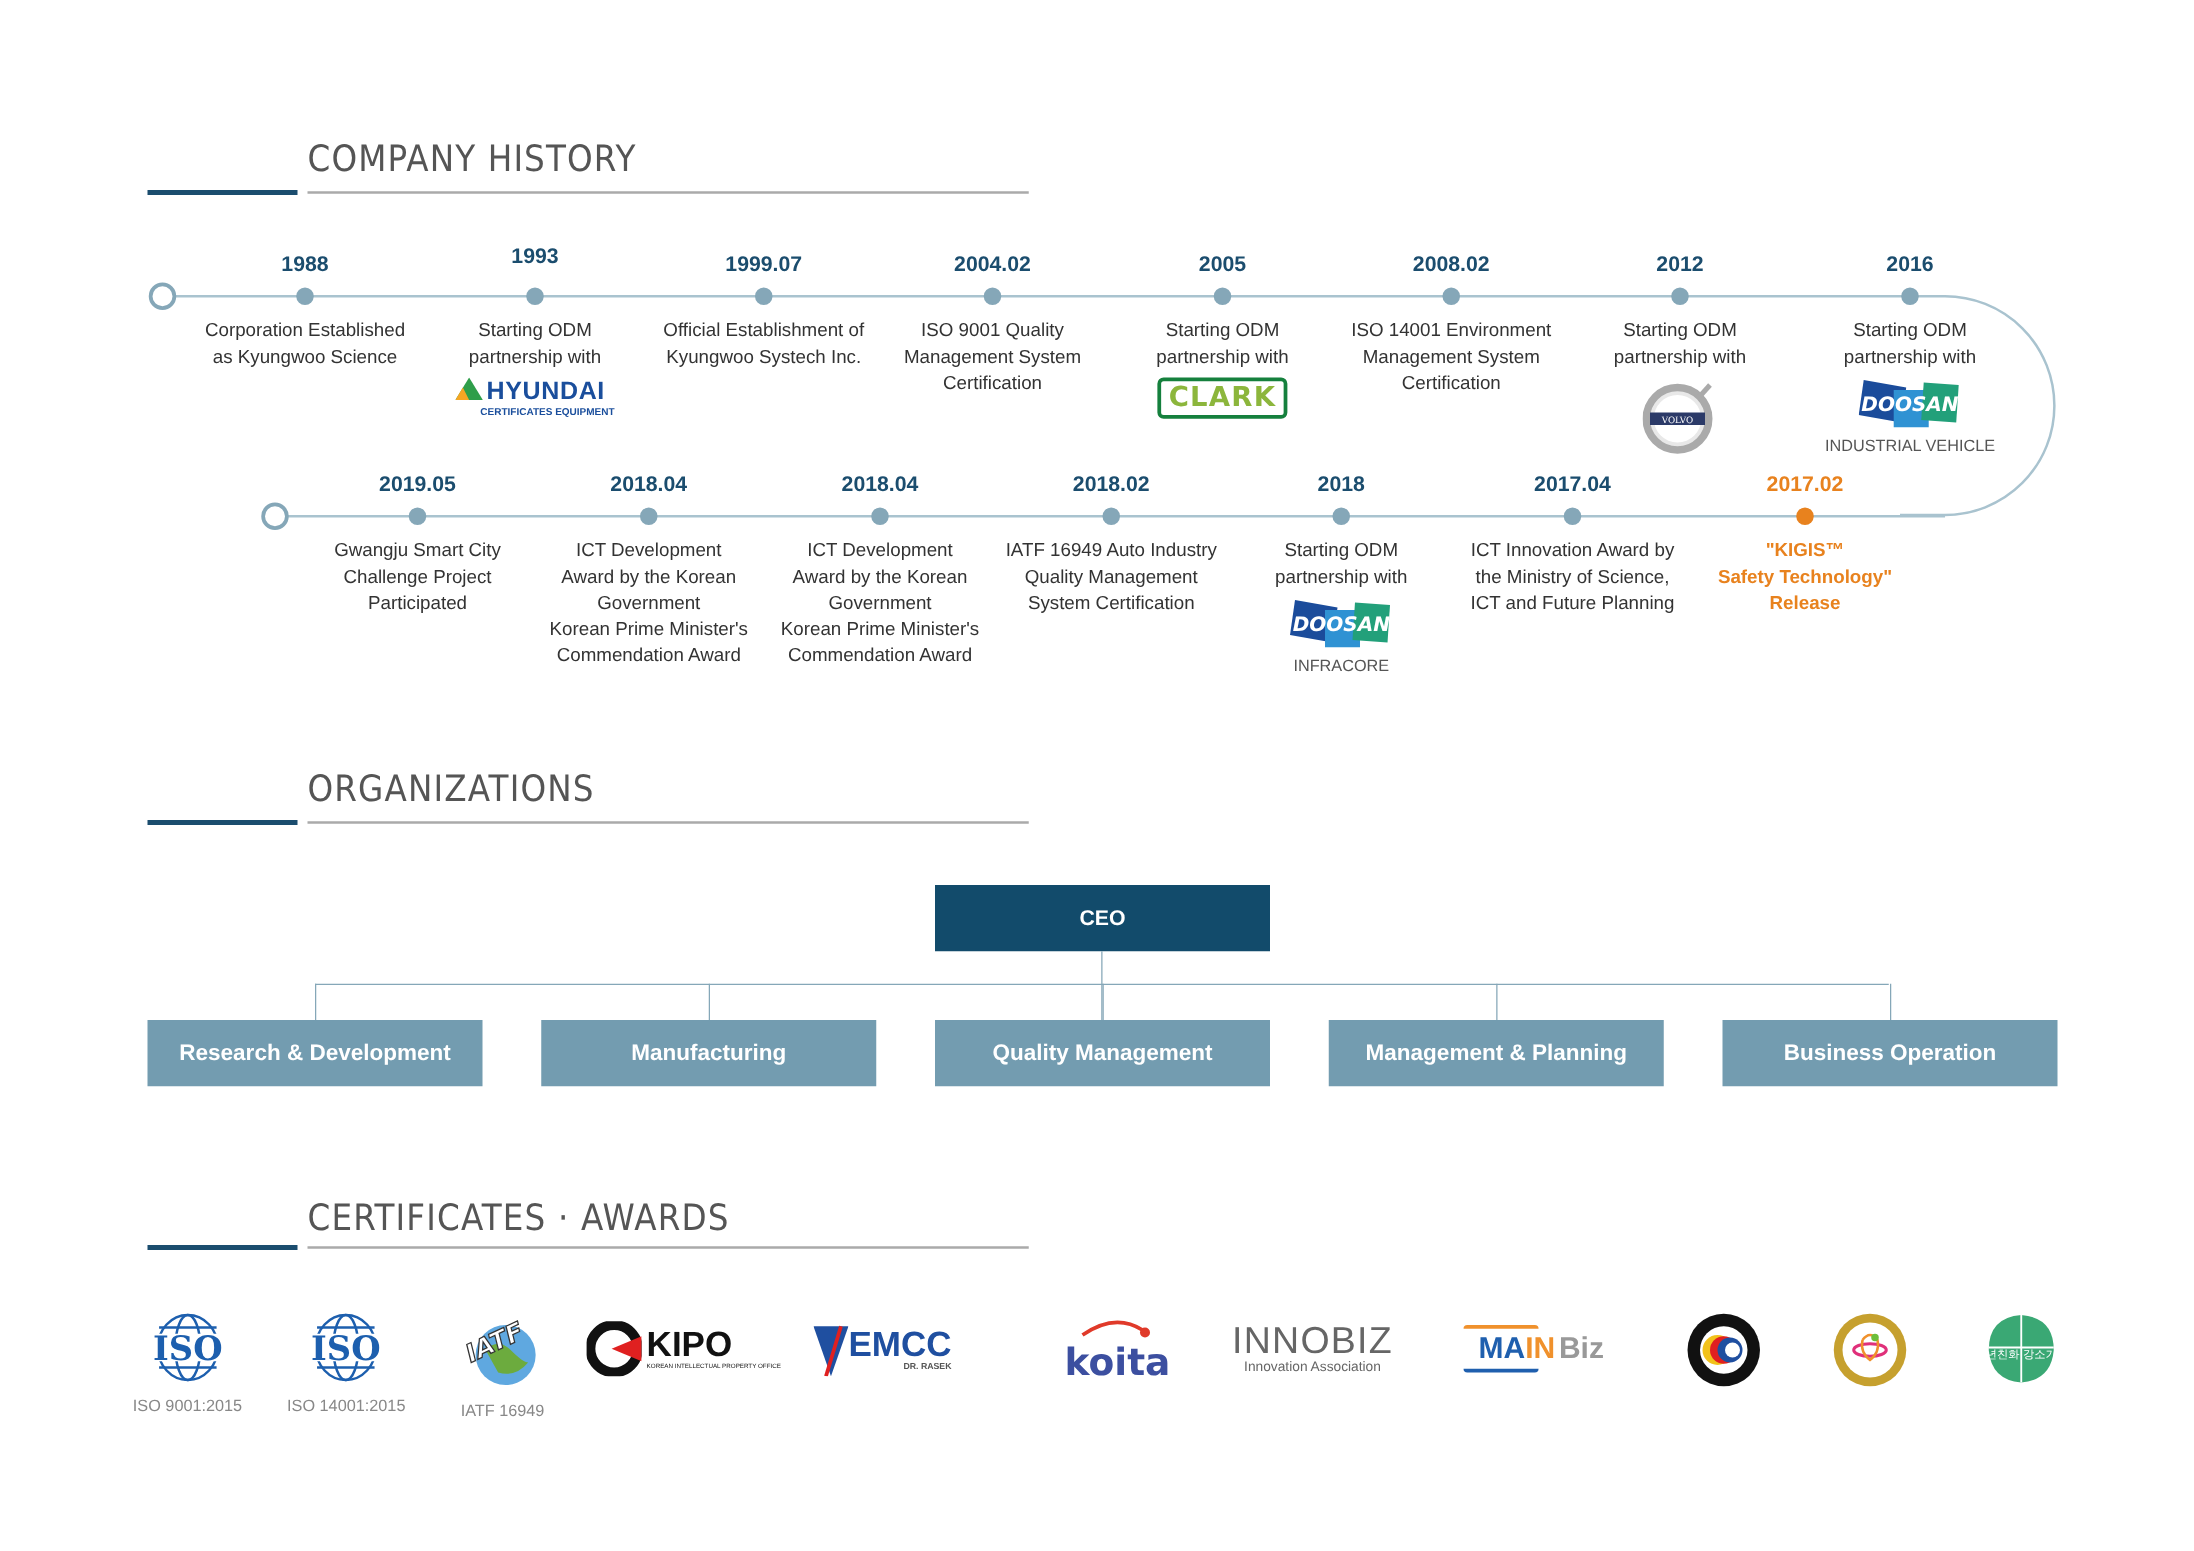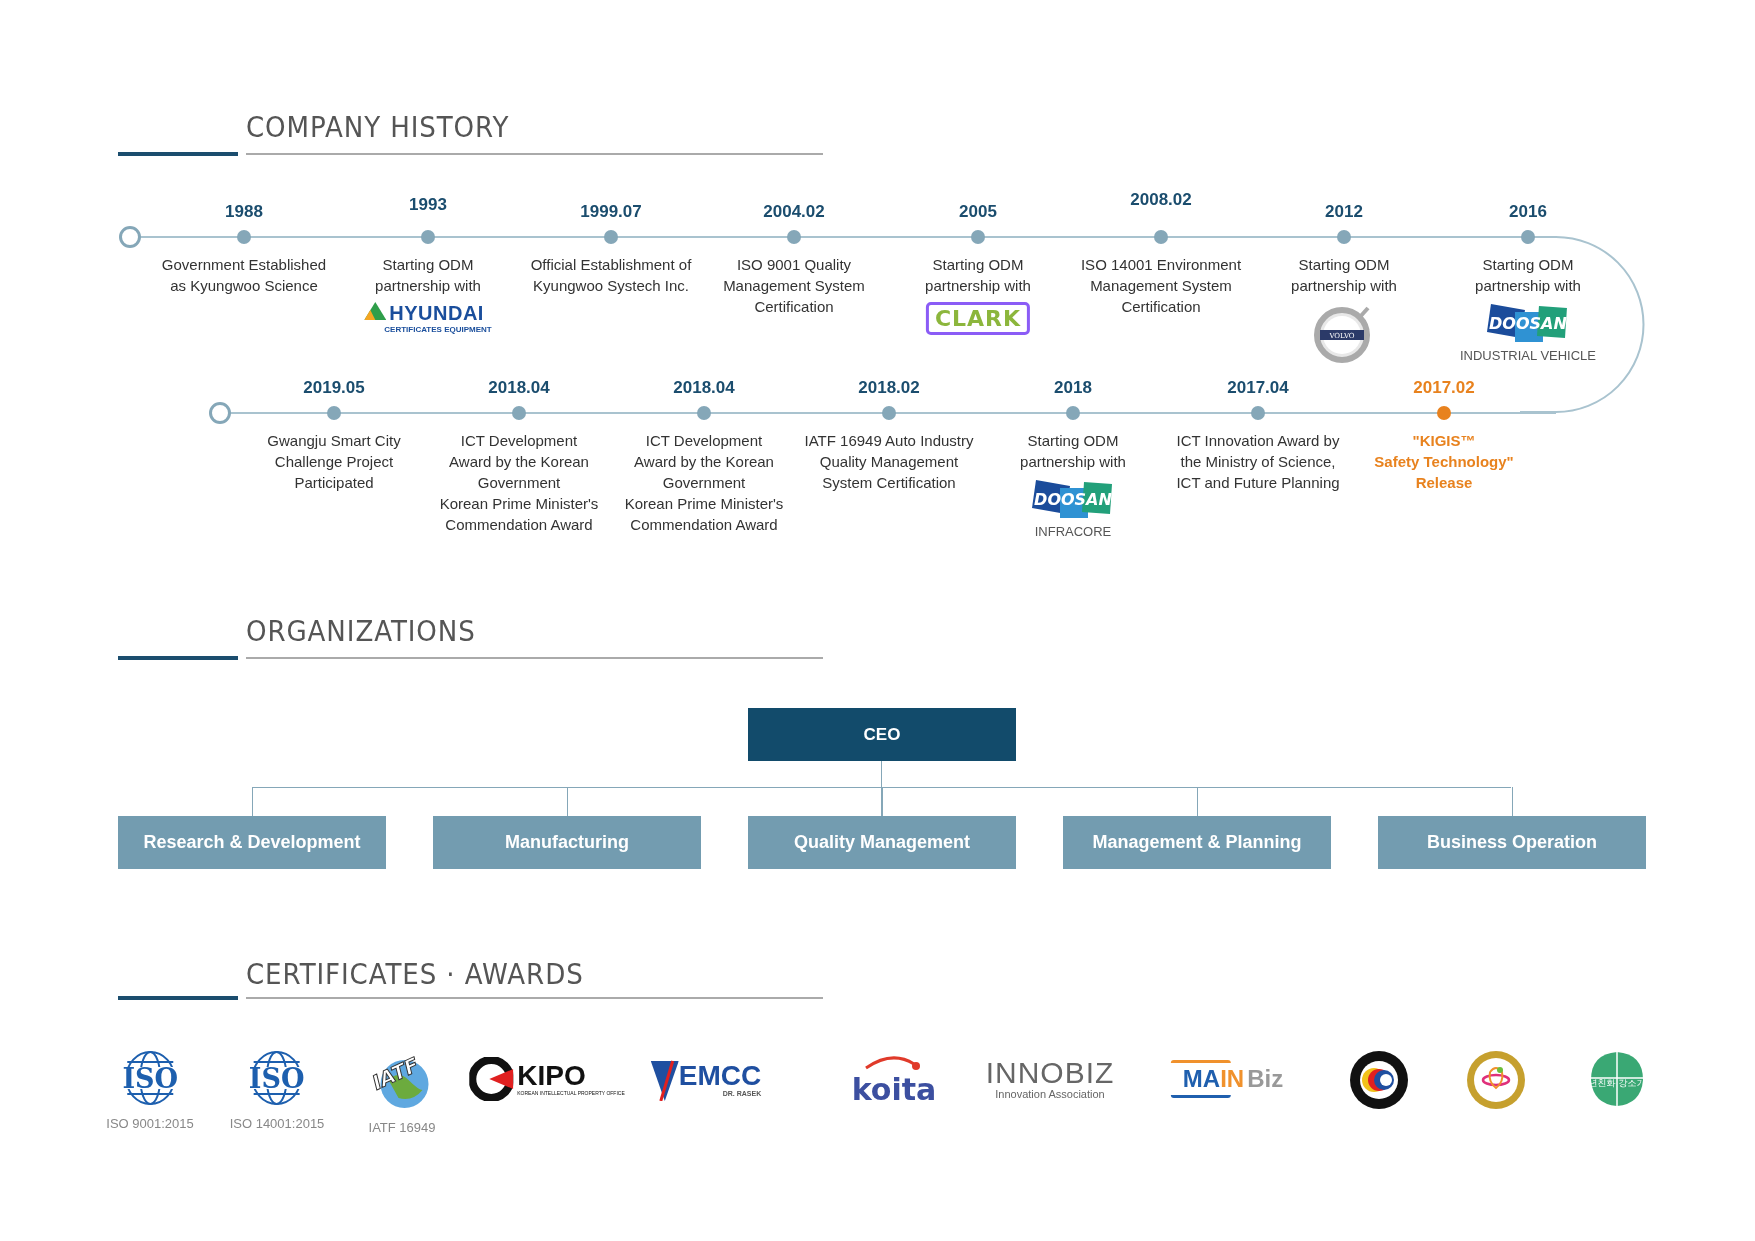--- a/index.html
+++ b/index.html
@@ -36,21 +36,21 @@
   <path d="M8 7 L36 7 A87 87 0 0 1 36 182 L0 182" fill="none" stroke="#a9c3cf" stroke-width="2"></path>
 </svg>
 <div class="tline" style="left:220px;top:412px;width:1336px;"></div>
 <div class="start" style="left:130px;top:237px;"></div>
 <div class="start" style="left:220px;top:413px;"></div>
 
 <div id="row1">
     <div class="year" style="left: 244px; top: 202px;">1988</div>
     <div class="dot" style="left: 244px; top: 237px;"></div>
     <div class="desc" style="left: 244px; top: 254px;">
-      <div>Government Established</div>
+      <div>Corporation Established</div>
       <div>as Kyungwoo Science</div>
     </div>
     <div class="year" style="left: 428px; top: 195px;">1993</div>
     <div class="dot" style="left: 428px; top: 237px;"></div>
     <div class="desc" style="left: 428px; top: 254px;">
       <div>Starting ODM</div>
       <div>partnership with</div>
     </div>
     <div class="logo" style="left: 428px; top: 302px;">
       <div style="display:flex;align-items:flex-start;gap:3px;">
@@ -75,23 +75,23 @@
       <div>Management System</div>
       <div>Certification</div>
     </div>
     <div class="year" style="left: 978px; top: 202px;">2005</div>
     <div class="dot" style="left: 978px; top: 237px;"></div>
     <div class="desc" style="left: 978px; top: 254px;">
       <div>Starting ODM</div>
       <div>partnership with</div>
     </div>
     <div class="logo" style="left: 978px; top: 302px;">
-      <div style="border:3px solid #8b5cf6;border-radius:5px;padding:1px 6px;font-weight:900;font-size:22px;color:#8cb63c;font-family:'DejaVu Sans',sans-serif;letter-spacing:1px;">CLARK</div>
-    </div>
-    <div class="year" style="left: 1161px; top: 190px;">2008.02</div>
+      <div style="border:3px solid #15803d;border-radius:5px;padding:1px 6px;font-weight:900;font-size:22px;color:#8cb63c;font-family:'DejaVu Sans',sans-serif;letter-spacing:1px;">CLARK</div>
+    </div>
+    <div class="year" style="left: 1161px; top: 202px;">2008.02</div>
     <div class="dot" style="left: 1161px; top: 237px;"></div>
     <div class="desc" style="left: 1161px; top: 254px;">
       <div>ISO 14001 Environment</div>
       <div>Management System</div>
       <div>Certification</div>
     </div>
     <div class="year" style="left: 1344px; top: 202px;">2012</div>
     <div class="dot" style="left: 1344px; top: 237px;"></div>
     <div class="desc" style="left: 1344px; top: 254px;">
       <div>Starting ODM</div>

